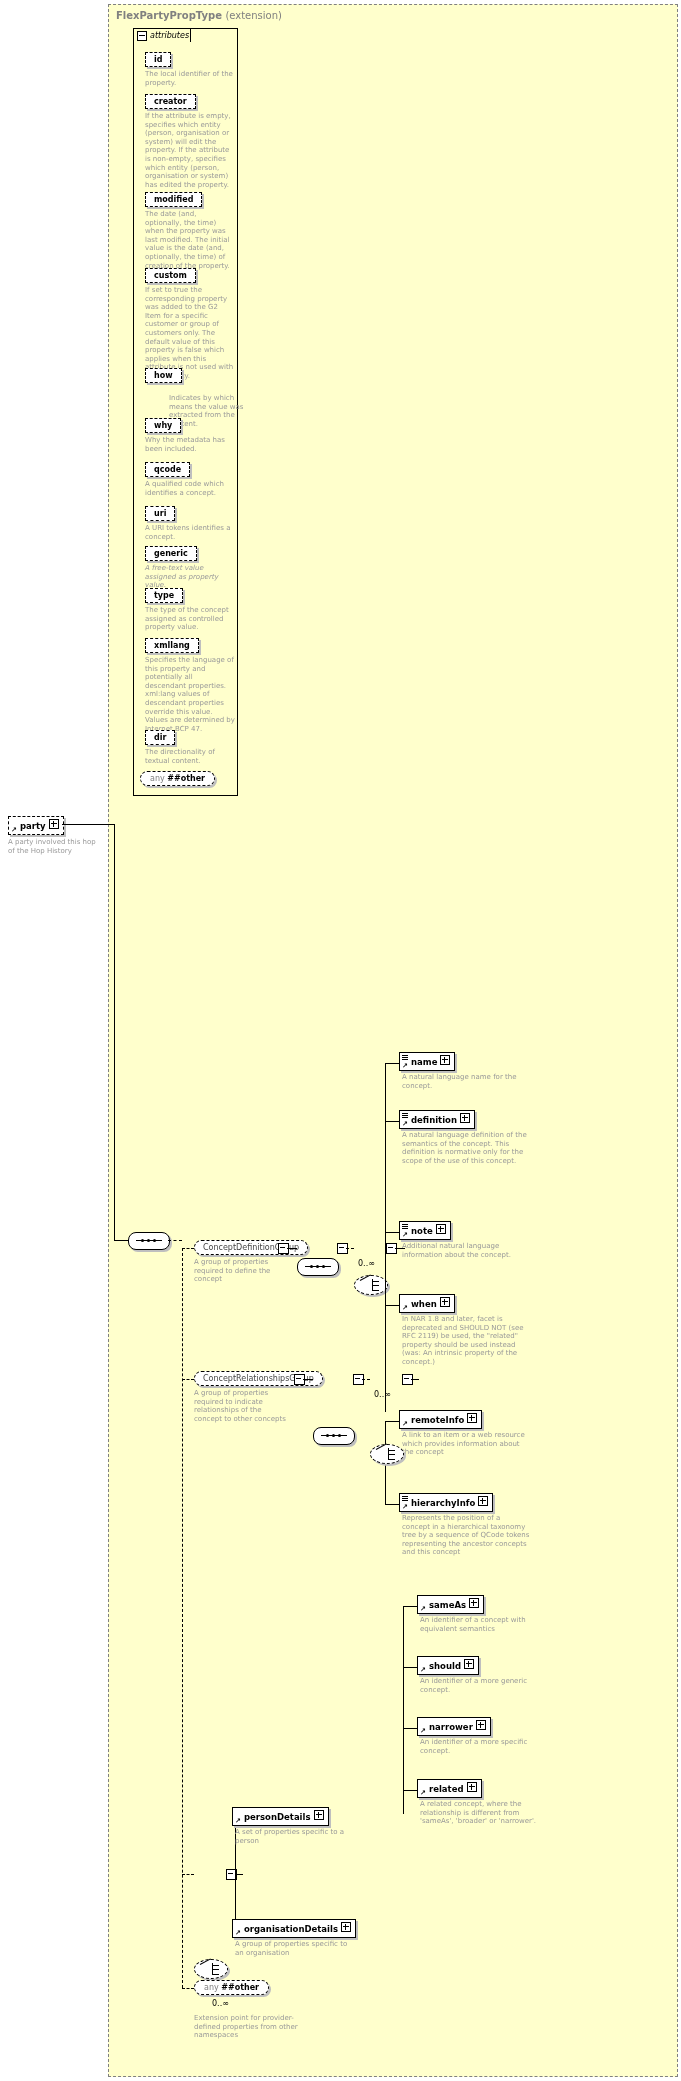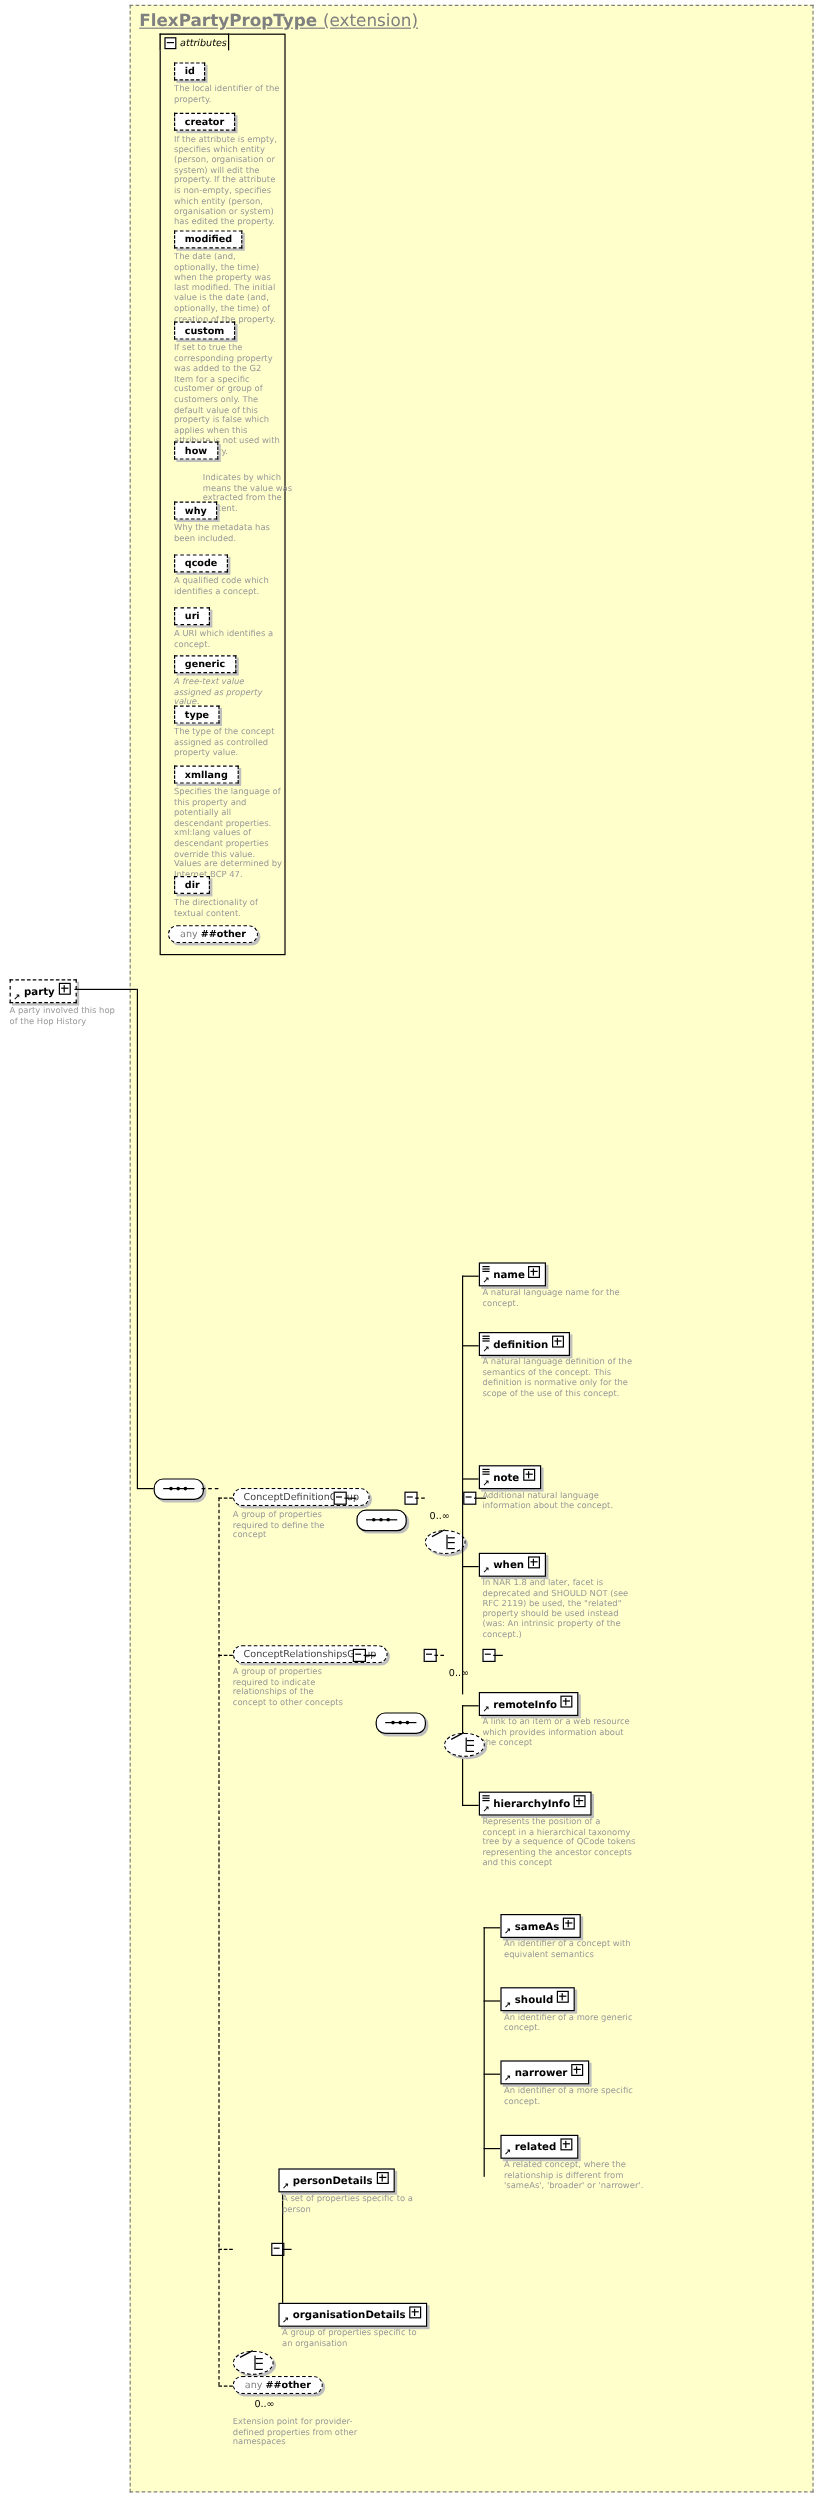--- a/index.html
+++ b/index.html
@@ -12,23 +12,22 @@
   }
   .abs{position:absolute;}
 
   
   #type-container{
     left:108px;top:4px;width:570px;height:2073px;
     background:#ffffcc;border:1px dashed #808080;
     box-sizing:border-box;
   }
   #type-title{
-    left:116px;top:10px;font-size:14px;font-weight:bold;color:#808080;
+    left:116px;top:10px;font-size:10px;font-weight:bold;color:#808080;
     white-space:nowrap;
-    text-decoration:underline;
   }
   #type-title .ext{font-weight:normal;}
 
   
   #attr-panel{
     left:133px;top:28px;width:105px;height:768px;
     background:#ffffcc;border:1px solid #000;box-sizing:border-box;
   }
   #attr-tab{
     left:133px;top:28px;width:58px;height:14px;
@@ -215,21 +214,21 @@
 <div class="attr-desc" style="top:436px;">Why the metadata has been included.</div>
 
 <div class="abs attr-item" style="top:462px;">
   <span class="attr-box">qcode</span>
 </div>
 <div class="attr-desc" style="top:480px;">A qualified code which identifies a concept.</div>
 
 <div class="abs attr-item" style="top:506px;">
   <span class="attr-box">uri</span>
 </div>
-<div class="attr-desc" style="top:524px;">A URI which identifies a concept.</div>
+<div class="attr-desc" style="top:524px;">A URI tokens identifies a concept.</div>
 
 <div class="abs attr-item" style="top:546px;">
   <span class="attr-box">generic</span>
 </div>
 <div class="attr-desc" style="top:564px;font-style:italic;">A free-text value assigned as property value.</div>
 
 <div class="abs attr-item" style="top:588px;">
   <span class="attr-box">type</span>
 </div>
 <div class="attr-desc" style="top:606px;">The type of the concept assigned as controlled property value.</div>

